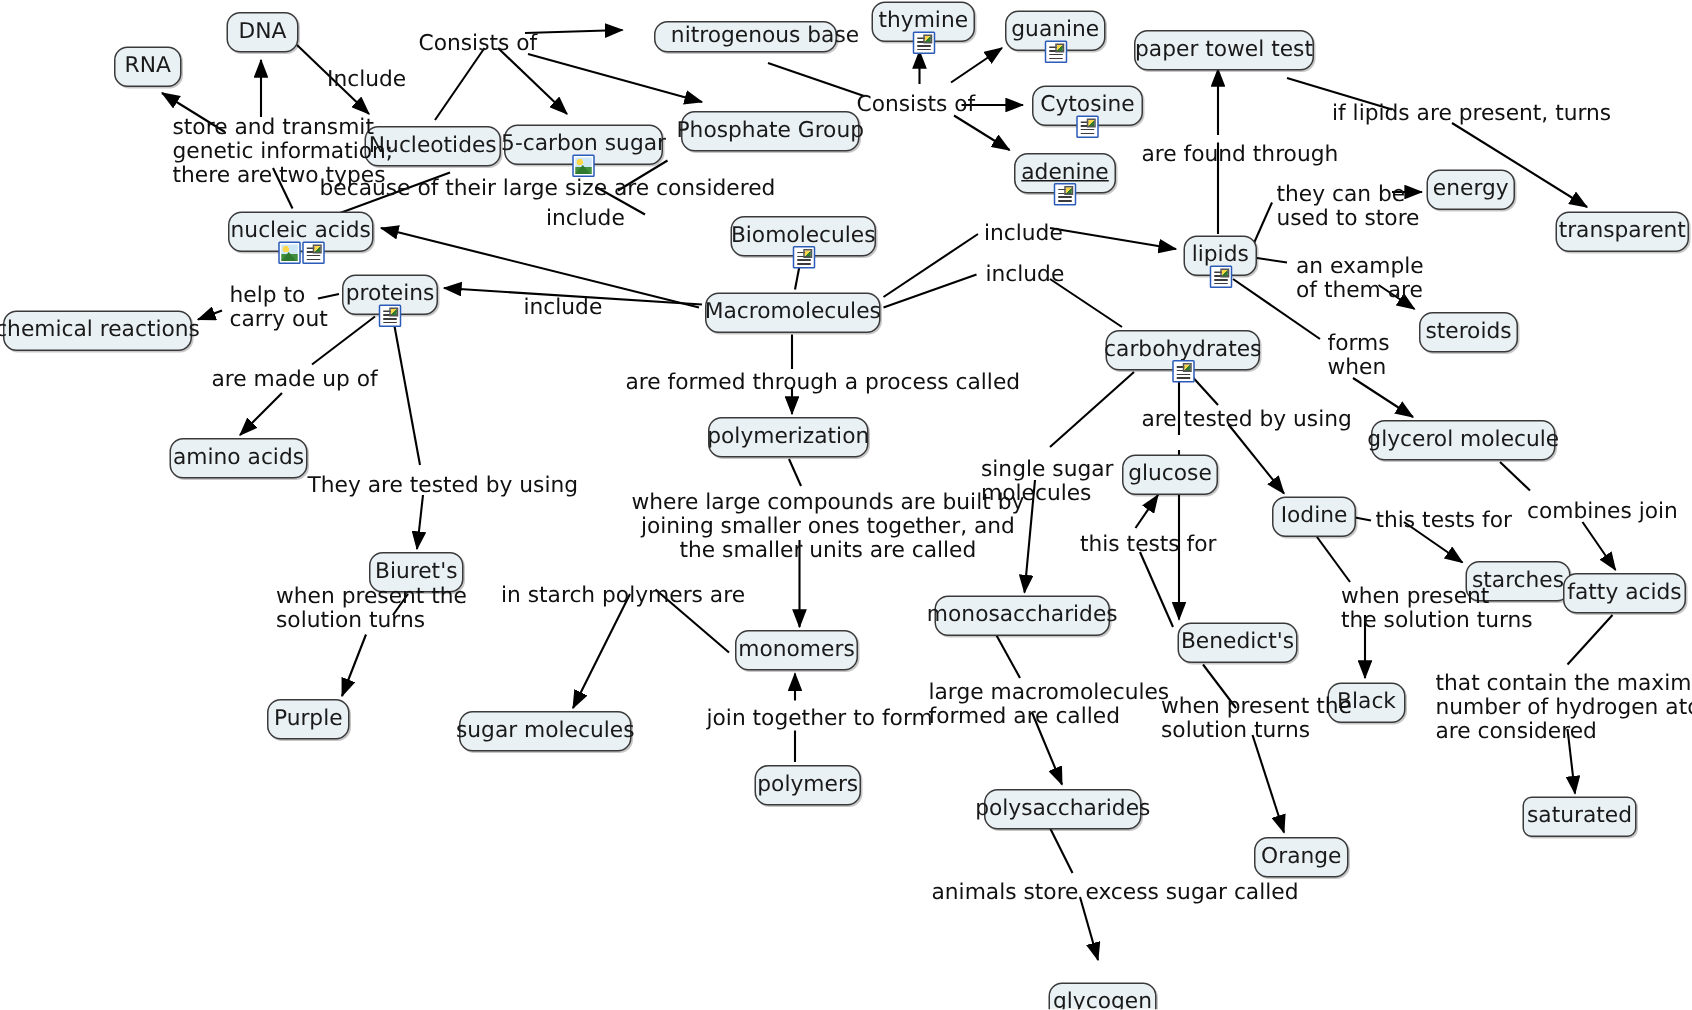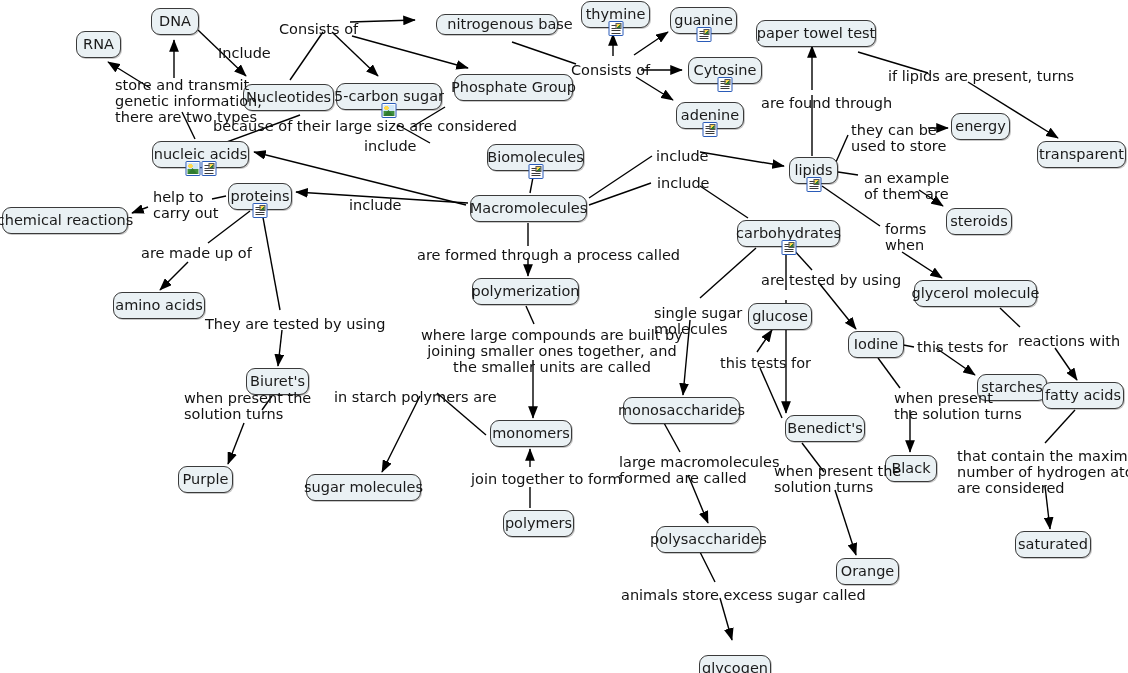--- a/index.html
+++ b/index.html
@@ -224,21 +224,21 @@
         <span class="icons">
           <span class="ic doc"></span>
         </span>
       </div>
       <div class="node" style="left: 688px; top: 57px; width: 74px; height: 27px;">
         <span class="label">Cytosine</span>
         <span class="icons">
           <span class="ic doc"></span>
         </span>
       </div>
-      <div class="node" style="left: 676px; top: 102px; width: 68px; height: 27px;">
+      <div class="node" style="left: 676px; top: 102px; width: 68px; height: 27px; text-decoration: underline;">
         <span class="label">adenine</span>
         <span class="icons">
           <span class="ic doc"></span>
         </span>
       </div>
       <div class="node" style="left: 756px; top: 20px; width: 120px; height: 27px;">
         <span class="label">paper towel test</span>
       </div>
       <div class="node" style="left: 1037px; top: 141px; width: 89px; height: 27px;">
         <span class="label">transparent</span>
@@ -324,21 +324,21 @@
       </div>
       <div class="node" style="left: 178px; top: 466px; width: 55px; height: 27px;">
         <span class="label">Purple</span>
       </div>
       <div class="node" style="left: 306px; top: 474px; width: 115px; height: 27px;">
         <span class="label">sugar molecules</span>
       </div>
       <div class="node" style="left: 503px; top: 510px; width: 71px; height: 27px;">
         <span class="label">polymers</span>
       </div>
-      <div class="node" style="left: 1015px; top: 531px; width: 76px; height: 27px;">
+      <div class="node" style="left: 1015px; top: 531px; width: 76px; height: 27px; border-radius: 6px;">
         <span class="label">saturated</span>
       </div>
       <div class="node" style="left: 656px; top: 526px; width: 105px; height: 27px;">
         <span class="label">polysaccharides</span>
       </div>
       <div class="node" style="left: 836px; top: 558px; width: 63px; height: 27px;">
         <span class="label">Orange</span>
       </div>
       <div class="node" style="left: 699px; top: 643px; width: 72px; height: 27px; margin-top: 12px;">
         <span class="label">glycogen</span>
@@ -362,21 +362,21 @@
 used to store</div>
       <div class="link-label" style="left: 864px; top: 170px;">an example
 of them are</div>
       <div class="link-label" style="left: 153px; top: 189px;">help to
 carry out</div>
       <div class="link-label" style="left: 885px; top: 221px;">forms
 when</div>
       <div class="link-label" style="left: 141px; top: 245px;">are made up of</div>
       <div class="link-label" style="left: 417px; top: 247px;">are formed through a process called</div>
       <div class="link-label" style="left: 761px; top: 272px;">are tested by using</div>
-      <div class="link-label" style="left: 1018px; top: 333px;">reactions with</div>
+      <div class="link-label" style="left: 1018px; top: 333px;">combines join</div>
       <div class="link-label" style="left: 626px; top: 305px; margin-left: 28px;">single sugar
 molecules</div>
       <div class="link-label" style="left: 205px; top: 316px;">They are tested by using</div>
       <div class="link-label ctr" style="left: 421px; top: 327px;">where large compounds are built by
 joining smaller ones together, and
 the smaller units are called</div>
       <div class="link-label" style="left: 917px; top: 339px;">this tests for</div>
       <div class="link-label" style="left: 720px; top: 355px;">this tests for</div>
       <div class="link-label" style="left: 894px; top: 390px;">when present
 the solution turns</div>

